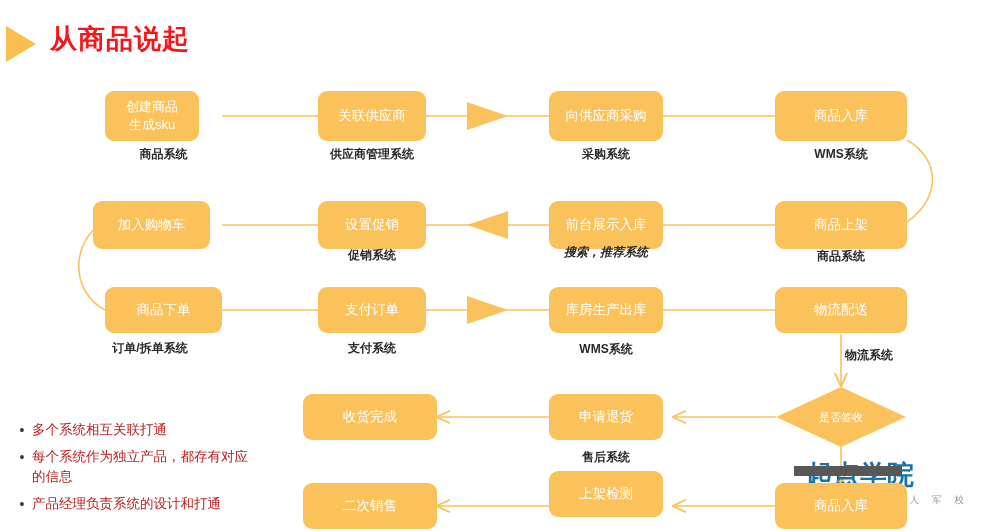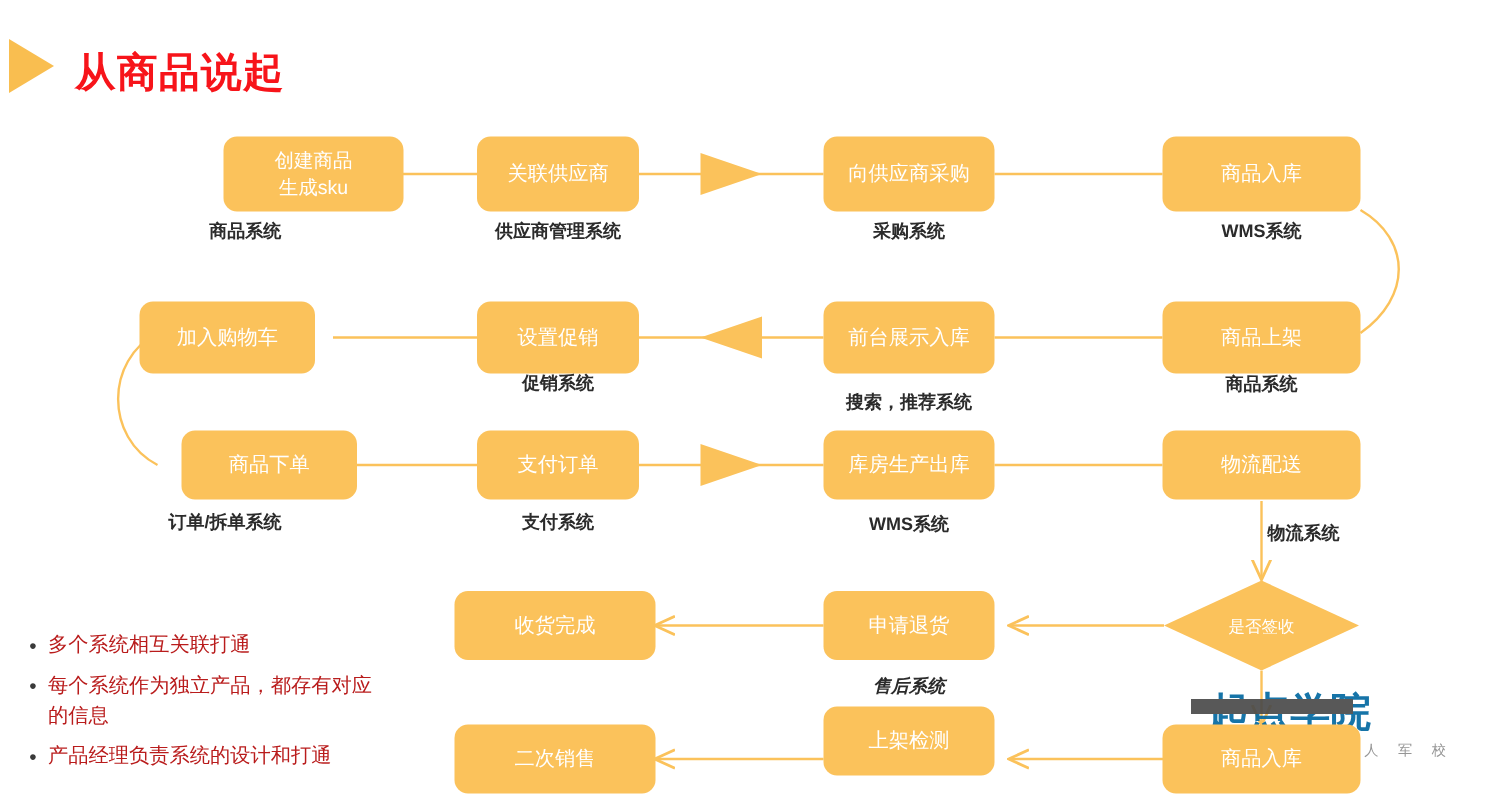--- a/index.html
+++ b/index.html
@@ -11,21 +11,21 @@
     position: relative; overflow: hidden;
     font-family: "Liberation Sans", "DejaVu Sans", sans-serif;
   }
   #canvas {
     position: absolute; inset: 0;
     width: 1000px; height: 531px;
   }
   
   #title-bar {
     position: absolute; left: 0; top: 26px;
-    display: flex; align-items: flex-end; gap: 14px;
+    display: flex; align-items: flex-start; gap: 14px;
   }
   #title-marker {
     width: 0; height: 0;
     border-top: 18px solid transparent;
     border-bottom: 18px solid transparent;
     border-left: 30px solid #F9BE50;
     margin-left: 6px;
   }
   #title-text {
     color: #F7141A;
@@ -180,63 +180,63 @@
   <div id="wm-bar"></div>
   <div id="wm-main">起点学院</div>
   <div id="wm-sub">产品埋人军校</div>
 </div>
 
 <div id="title-bar">
   <div id="title-marker"></div>
   <div id="title-text">从商品说起</div>
 </div>
 
-<div class="node two-line" style="left:105px;top:91px;width:120px;height:50px;margin-left:44px;">创建商品
+<div class="node two-line" style="left:105px;top:91px;width:94px;height:50px;">创建商品
 生成sku</div>
 <div class="caption" style="left:105px;top:146px;width:117px;">商品系统</div>
 
 <div class="node" style="left:318px;top:91px;width:108px;height:50px;">关联供应商</div>
 <div class="caption" style="left:308px;top:146px;width:128px;">供应商管理系统</div>
 
 <div class="node" style="left:549px;top:91px;width:114px;height:50px;">向供应商采购</div>
 <div class="caption" style="left:539px;top:146px;width:134px;">采购系统</div>
 
 <div class="node" style="left:775px;top:91px;width:132px;height:50px;">商品入库</div>
 <div class="caption" style="left:775px;top:146px;width:132px;">WMS系统</div>
 
 <div class="node" style="left:93px;top:201px;width:117px;height:48px;">加入购物车</div>
 
 <div class="node" style="left:318px;top:201px;width:108px;height:48px;">设置促销</div>
 <div class="caption" style="left:313px;top:247px;width:118px;">促销系统</div>
 
 <div class="node" style="left:549px;top:201px;width:114px;height:48px;">前台展示入库</div>
-<div class="caption" style="left:531px;top:260px;width:150px;">搜索，推荐系统</div>
+<div class="caption" style="left:531px;top:244px;width:150px;font-style:italic;">搜索，推荐系统</div>
 
 <div class="node" style="left:775px;top:201px;width:132px;height:48px;">商品上架</div>
 <div class="caption" style="left:775px;top:248px;width:132px;">商品系统</div>
 
-<div class="node" style="left:105px;top:287px;width:117px;height:46px;margin-left:16px;">商品下单</div>
+<div class="node" style="left:105px;top:287px;width:117px;height:46px;">商品下单</div>
 <div class="caption" style="left:86px;top:340px;width:128px;">订单/拆单系统</div>
 
 <div class="node" style="left:318px;top:287px;width:108px;height:46px;">支付订单</div>
 <div class="caption" style="left:313px;top:340px;width:118px;">支付系统</div>
 
 <div class="node" style="left:549px;top:287px;width:114px;height:46px;">库房生产出库</div>
 <div class="caption" style="left:544px;top:341px;width:124px;">WMS系统</div>
 
 <div class="node" style="left:775px;top:287px;width:132px;height:46px;">物流配送</div>
 <div class="caption" style="left:845px;top:347px;width:100px;text-align:left;">物流系统</div>
 
 <div class="diamond-wrap" style="left:776px;top:387px;width:130px;height:60px;">
   <div class="diamond-shape"></div>
   <div class="diamond-label">是否签收</div>
 </div>
 
 <div class="node" style="left:549px;top:394px;width:114px;height:46px;">申请退货</div>
-<div class="caption" style="left:549px;top:449px;width:114px;font-style:italic;">售后系统</div>
+<div class="caption" style="left:549px;top:449px;width:114px;">售后系统</div>
 
 <div class="node" style="left:303px;top:394px;width:134px;height:46px;">收货完成</div>
 
 <div class="node" style="left:775px;top:483px;width:132px;height:46px;">商品入库</div>
 
 <div class="node" style="left:549px;top:471px;width:114px;height:46px;">上架检测</div>
 
 <div class="node" style="left:303px;top:483px;width:134px;height:46px;">二次销售</div>
 
 <div id="bullets">

